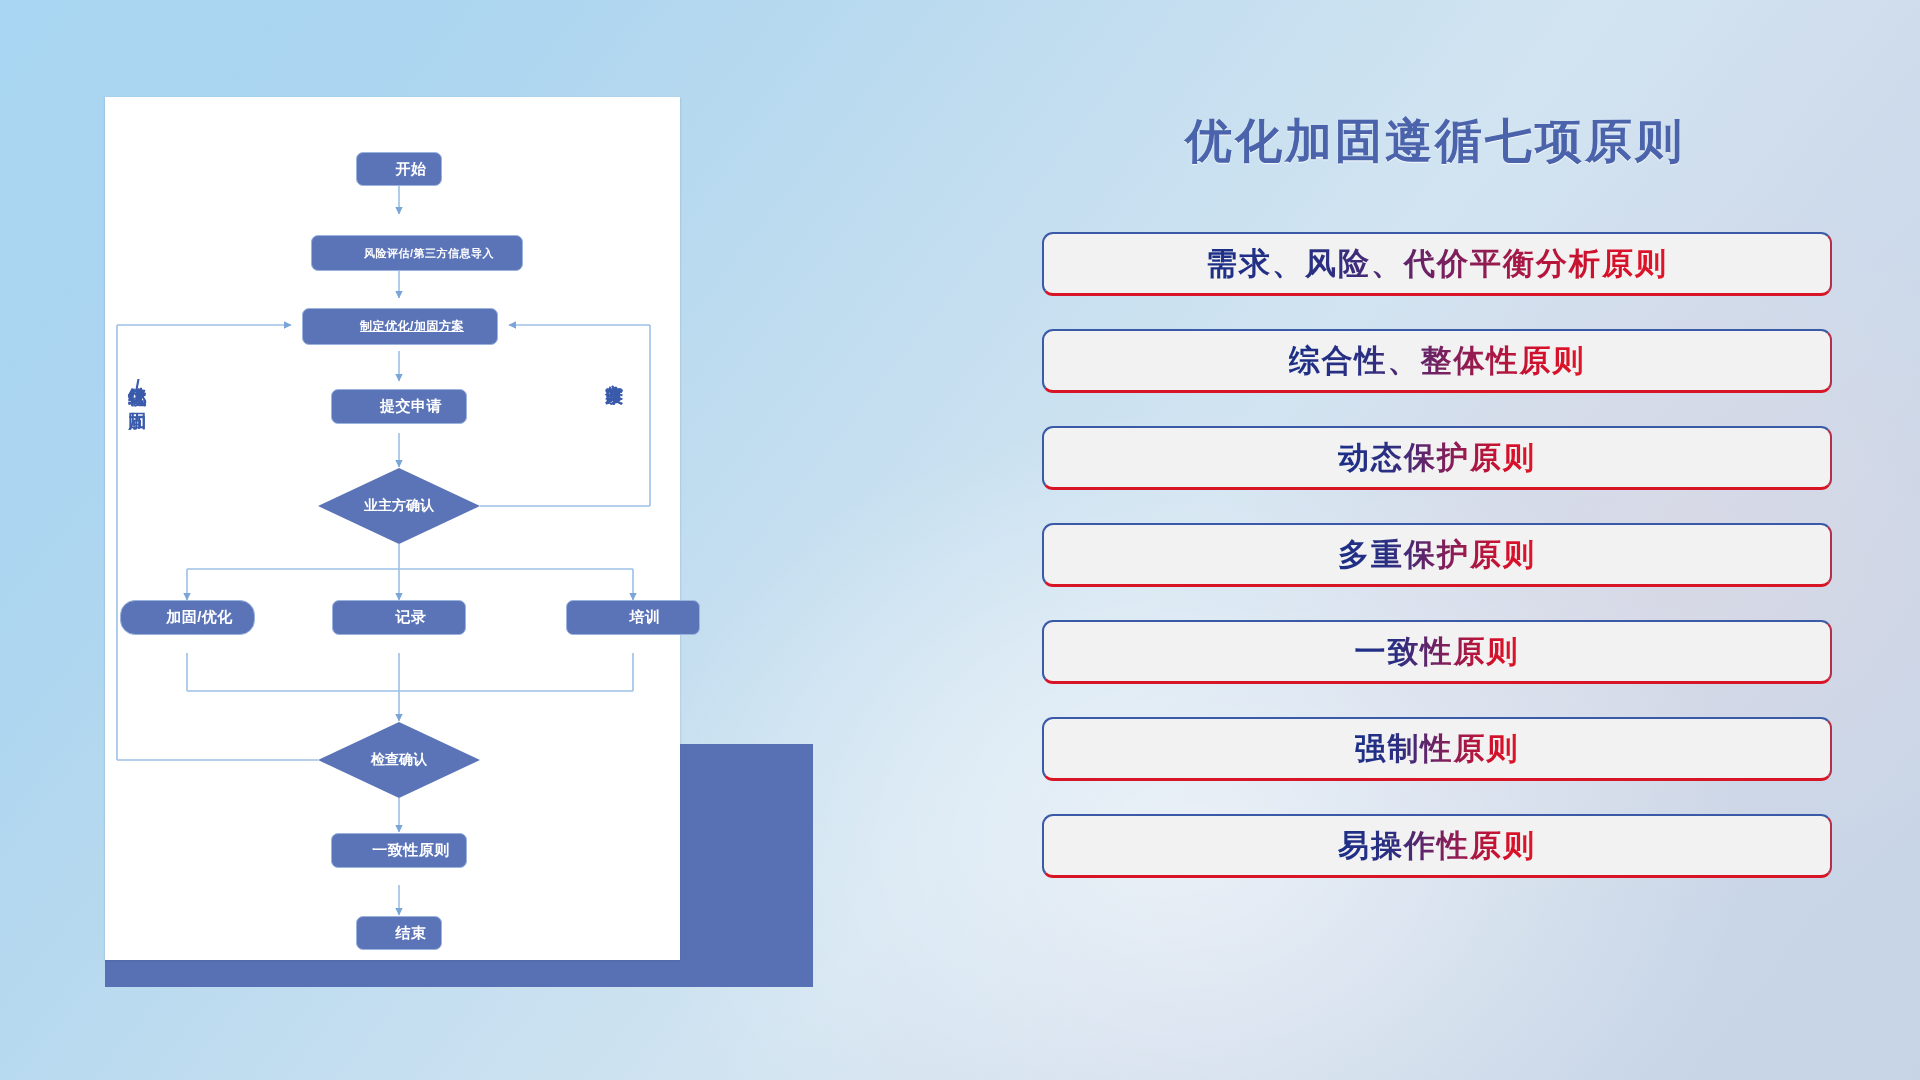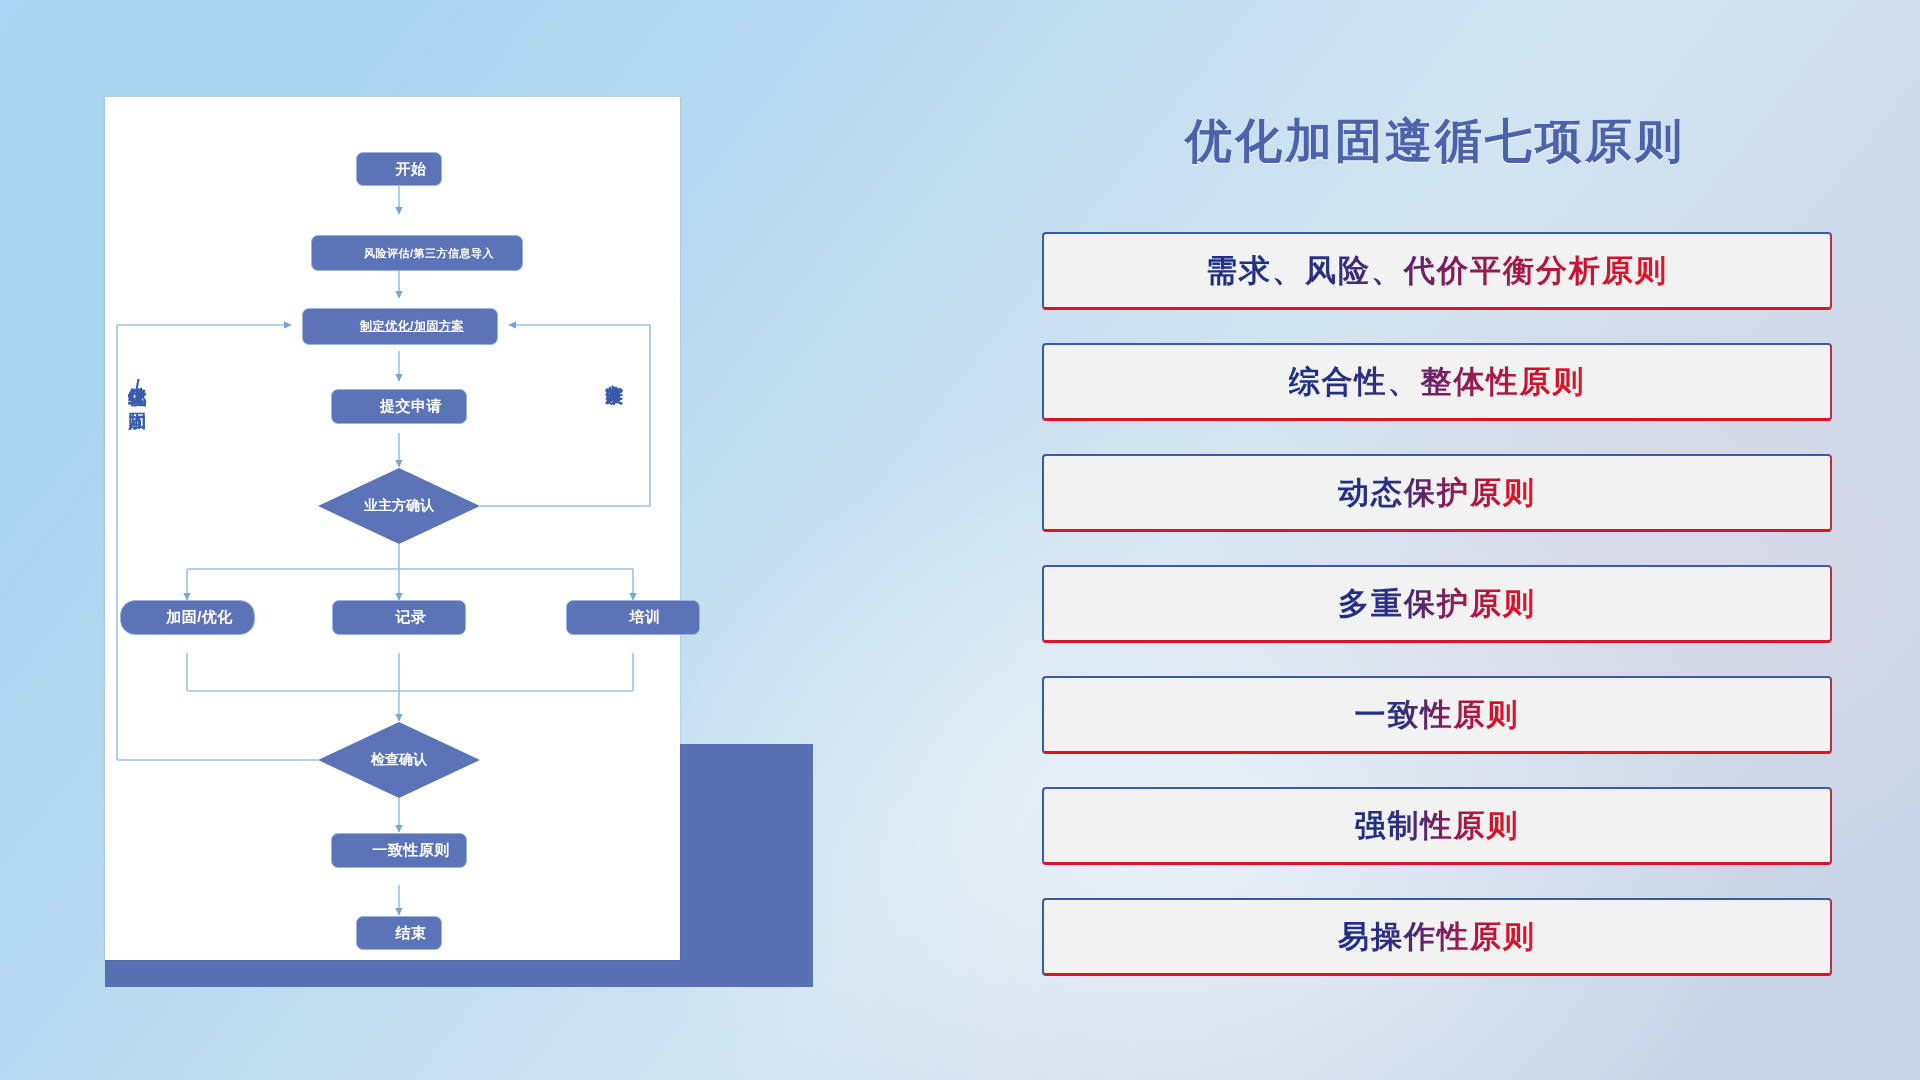--- a/index.html
+++ b/index.html
@@ -135,24 +135,24 @@
 
   #cards {
     position: absolute;
     left: 22px;
     top: 232px;
     width: 790px;
   }
 
   .pcard {
     position: relative;
-    height: 78px;
+    height: 64px;
     margin-bottom: 33px;
     background: #f2f2f2;
-    border-radius: 4px;
+    border-radius: 11px;
     border-top: 2px solid #3a5aa8;
     border-left: 2px solid #3a5aa8;
     border-right: 2px solid #b4304a;
     border-bottom: 3px solid #d71526;
     display: flex;
     align-items: center;
     justify-content: center;
     box-sizing: border-box;
     font-family: Liberation Mono, monospace;
   }

